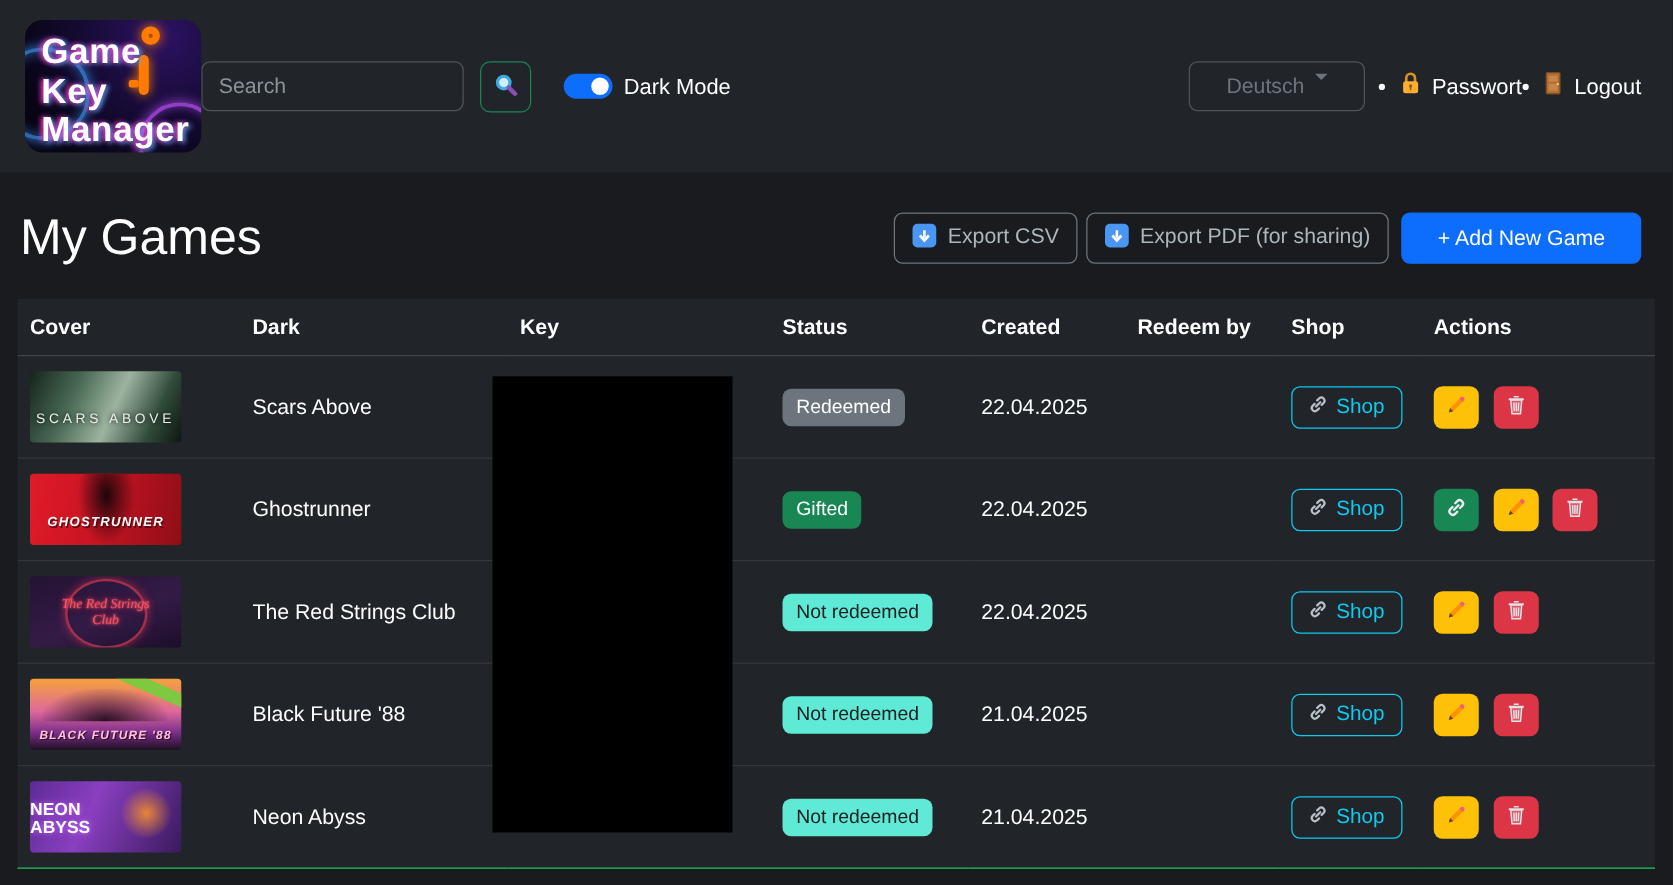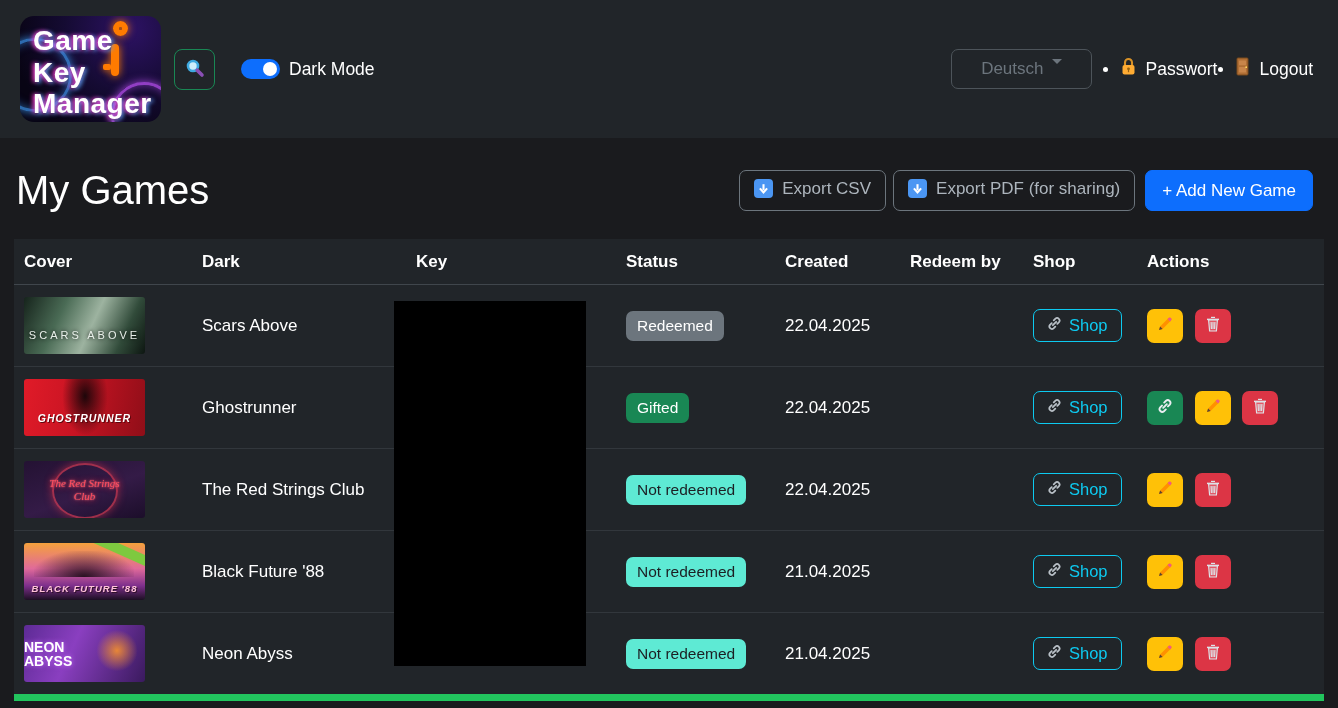--- a/index.html
+++ b/index.html
@@ -69,31 +69,31 @@
   .toolbar { display:flex; gap:7px; align-items:center; }
   .btn-outline {
     background:transparent; border:1px solid #6c757d; border-radius:7px; color:#adb5bd;
     font-size:17px; padding:8px 14px; display:inline-flex; align-items:flex-start; gap:9px; cursor:pointer;
     height:41px; font-family:"Liberation Sans", sans-serif;
   }
   .arrow-badge { width:19px; height:19px; border-radius:4px; background:#4b96f3;
     display:inline-flex; align-items:center; justify-content:center; }
   .btn-primary {
     background:#0d6efd; border:1px solid #0d6efd; border-radius:7px; color:#fff;
-    font-size:17px; padding:8px 16px; height:41px; cursor:pointer; margin-left:3px;
+    font-size:17px; padding:8px 28px; height:41px; cursor:pointer; margin-left:3px;
     font-family:"Liberation Sans", sans-serif;
   }
   
   .table-wrap { margin:26px 14px 0 14px; position:relative; background:#212529; }
   table { border-collapse:collapse; width:1310px; table-layout:fixed; }
   th { text-align:left; font-size:17px; font-weight:bold; padding:13px 10px 12px 10px;
     border-bottom:1px solid #40464c; }
   td { padding:12px 10px; vertical-align:middle; font-size:17px; border-top:1px solid #32373c; }
   tbody tr:first-child td { border-top:none; }
-  table { border-bottom:7px solid #22c55e; }
+  table { border-bottom:1px solid #22c55e; }
   .cover { width:121px; height:57px; border-radius:3px; position:relative; overflow:hidden;
     display:flex; align-items:center; justify-content:center; }
   .cov-cap { position:relative; z-index:2; text-align:center; }
   .cover-scars { background:linear-gradient(115deg,#16241c 0%,#4a6b55 30%,#9db3a0 55%,#314b3a 80%,#0d1611 100%); }
   .cover-scars .cov-cap { font-size:11px; letter-spacing:3px; color:#e8efe9; text-shadow:0 0 4px #000; margin-top:18px; }
   .cover-ghost { background:linear-gradient(100deg,#e01b28 0%,#c81423 45%,#8f0e18 100%); }
   .cover-ghost::before { content:""; position:absolute; left:38px; top:0; width:46px; height:57px;
     background:radial-gradient(ellipse at 50% 30%, rgba(20,5,8,.95), rgba(20,5,8,0) 70%); }
   .cover-ghost .cov-cap { font-size:10.5px; font-style:italic; font-weight:bold; letter-spacing:1px;
     color:#fff; text-shadow:1px 1px 0 #5e060d; margin-top:20px; }
@@ -138,20 +138,21 @@
     <div class="key-ring"></div>
     <div class="key-stem"></div>
     <div class="key-tooth"></div>
     <div class="logo-text">
       <span>Game</span>
       <span>Key</span>
       <span>Manager</span>
     </div>
   </div>
 
+  <input class="search-input" type="text" placeholder="Search" style="">
   <button class="search-btn">
     <span>
       <svg width="20" height="20" viewBox="0 0 20 20">
         <circle cx="8" cy="8" r="5" fill="#cfeefb" stroke="#3fa9e0" stroke-width="2.6"></circle>
         <line x1="12.2" y1="12.2" x2="17" y2="17" stroke="#8a4fb5" stroke-width="3.6" stroke-linecap="round"></line>
       </svg>
     </span>
   </button>
 
   <div class="toggle-group">

